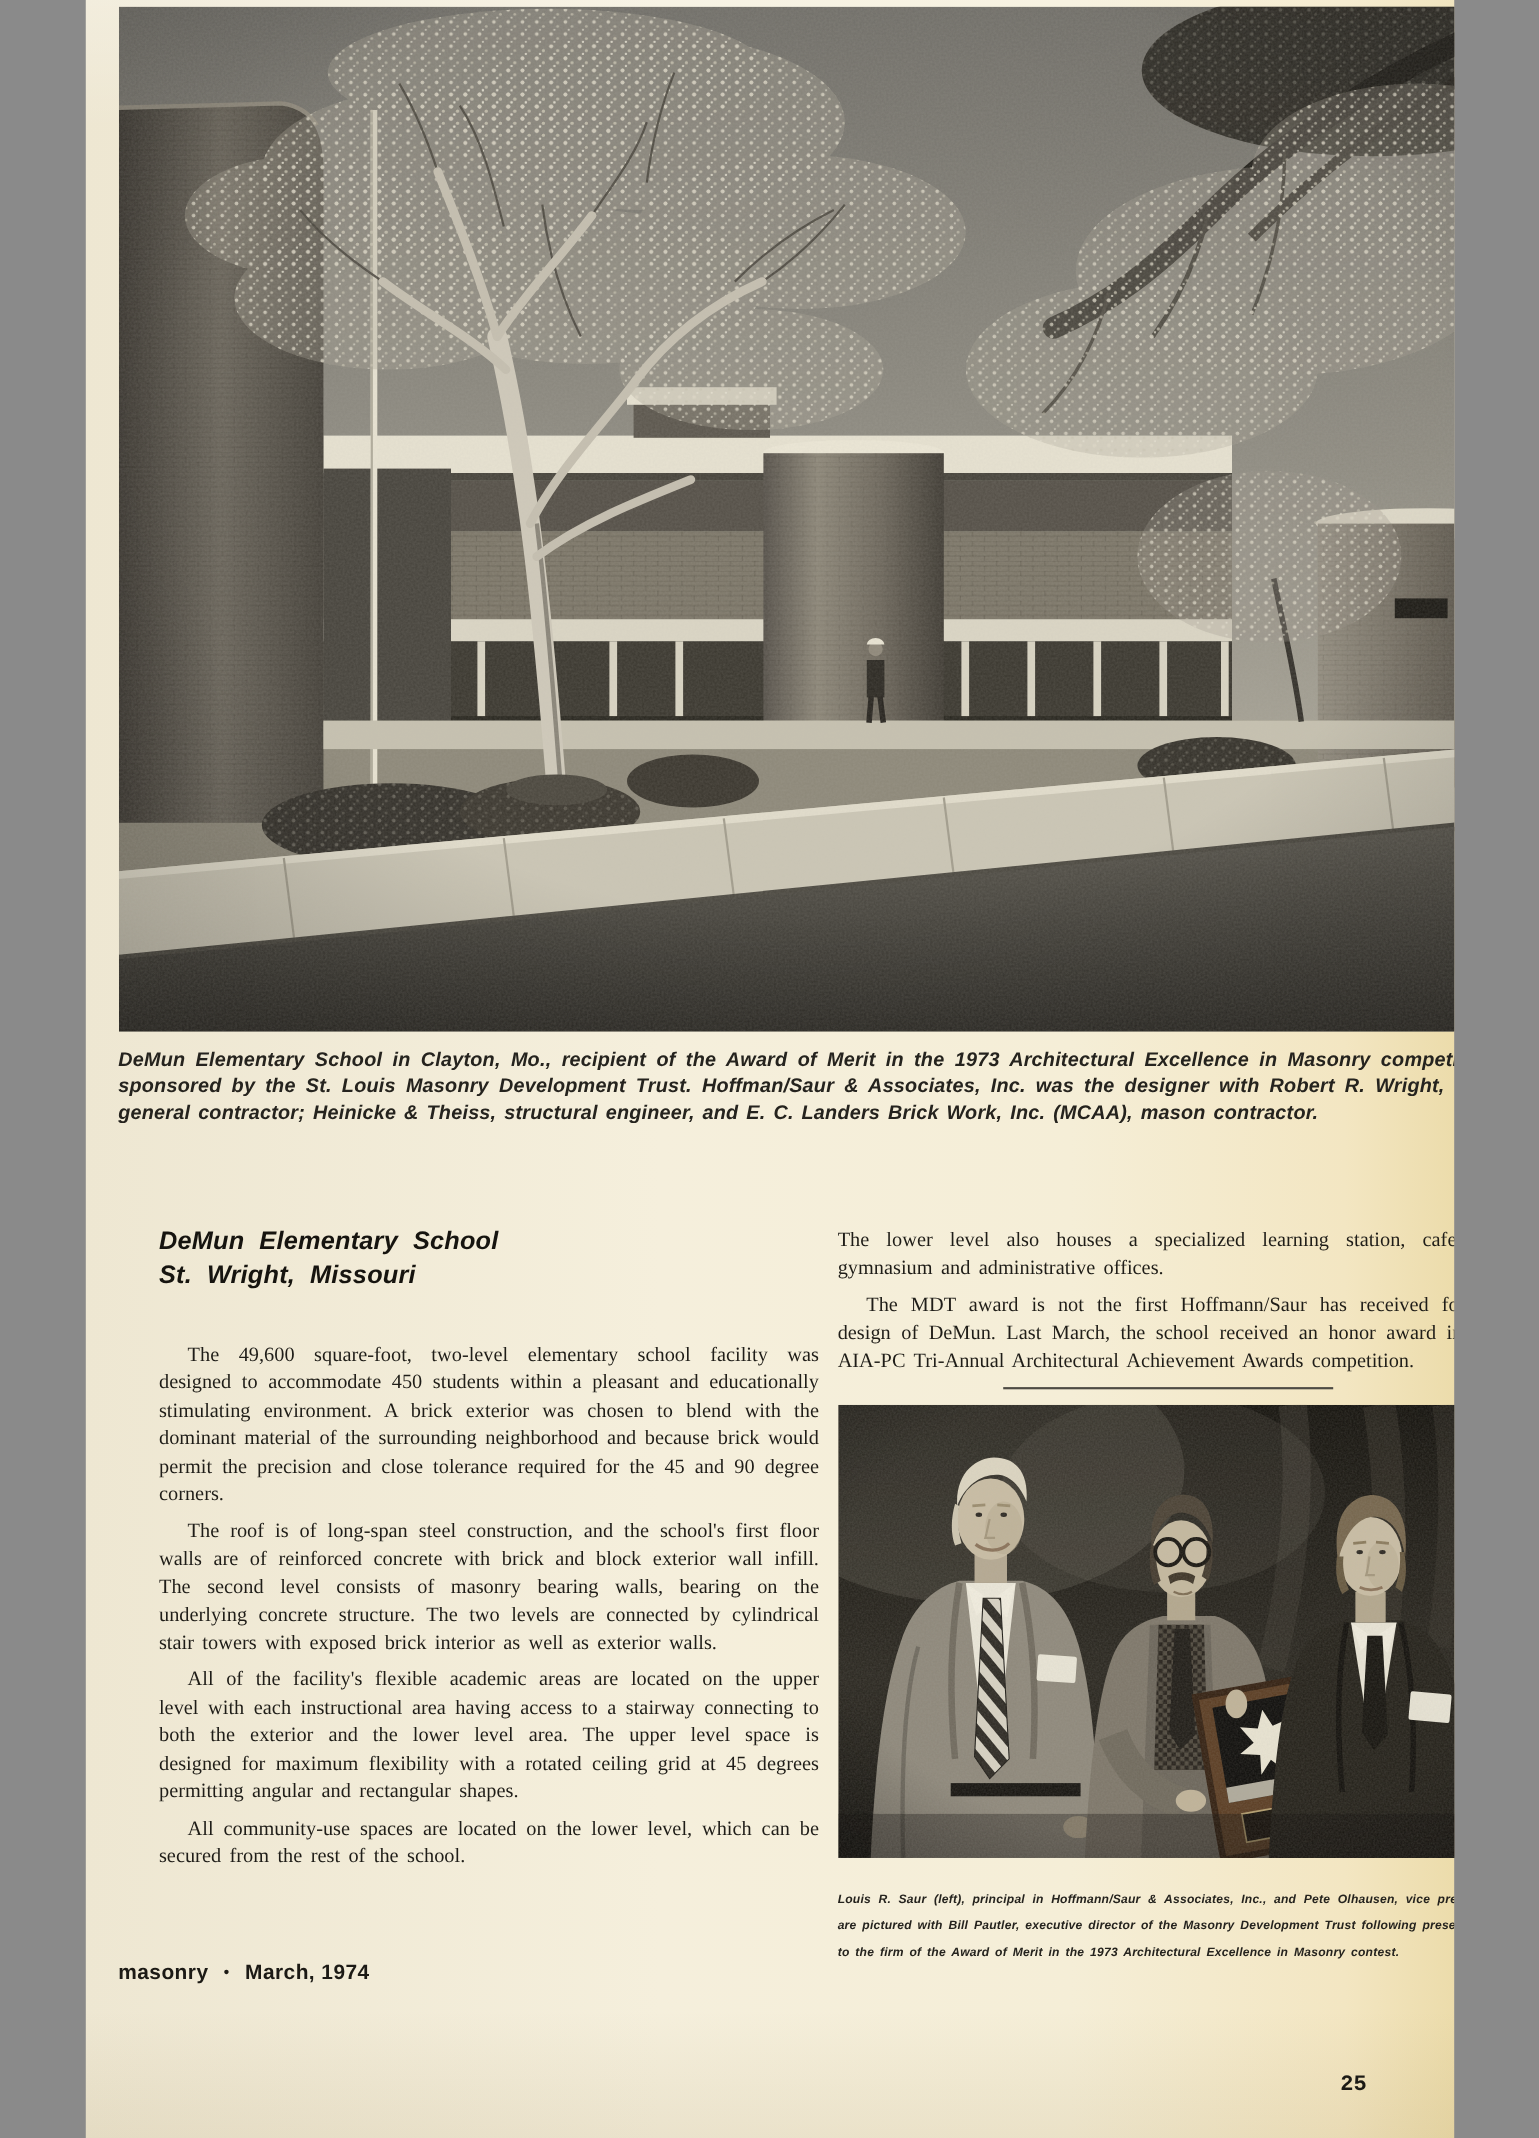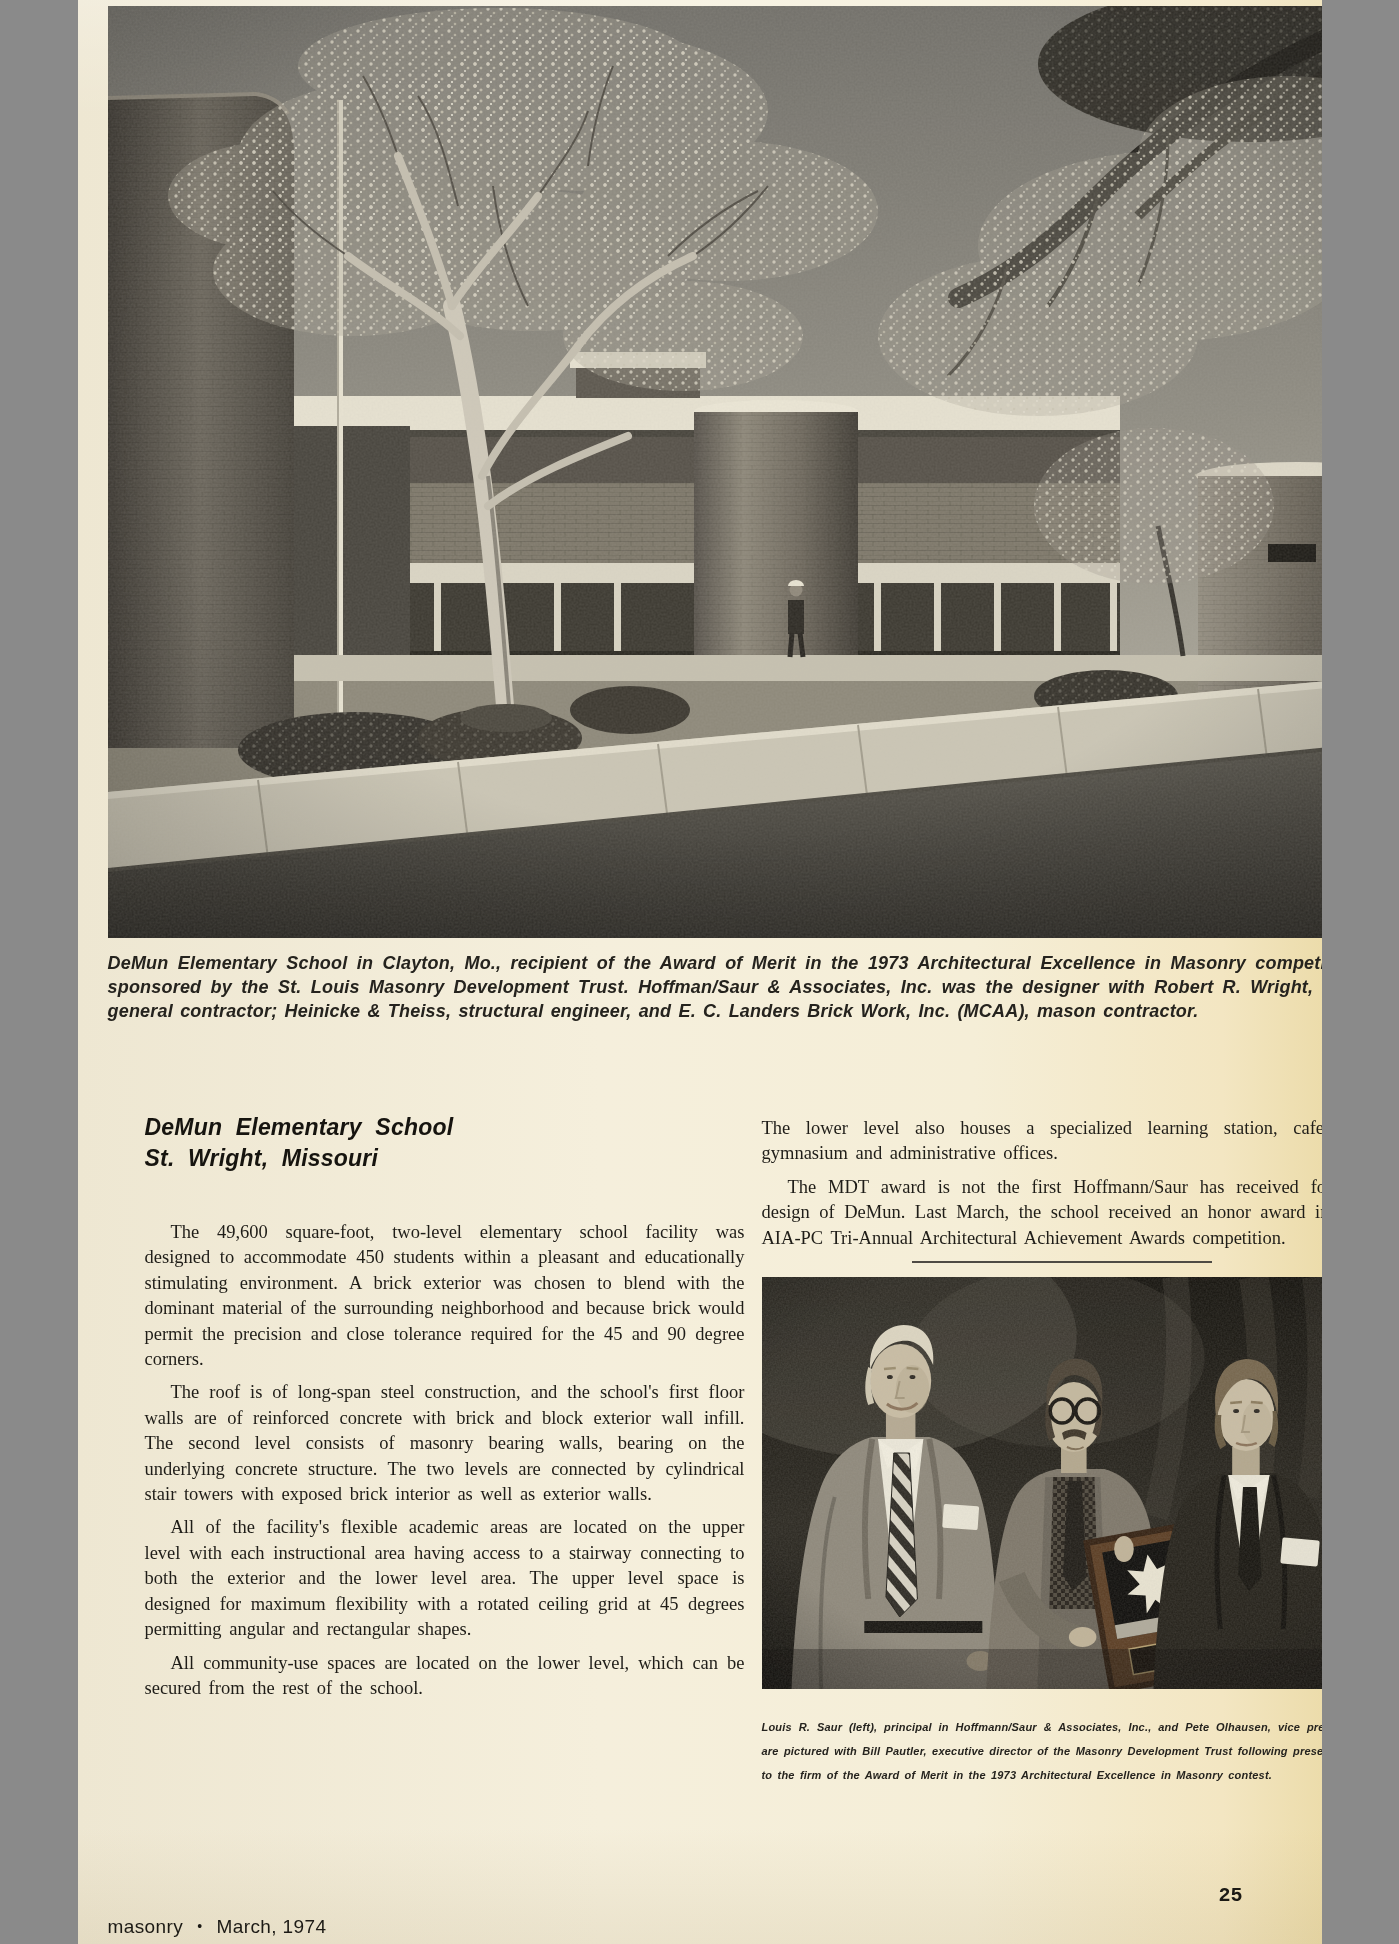--- a/index.html
+++ b/index.html
@@ -54,23 +54,23 @@
     width:300px; height:0;
     border-top:2px solid #4e4b44;
     margin:10px auto 0 auto;
   }
 
   .photo-award { position:relative; width:600px; height:412px; margin:14px 0 0 0; }
 
   .caption-award { font-size:11px; line-height:24px; margin:26px 0 0 0; }
 
   .footer-left {
-    position:absolute; left:30px; top:1916px;
+    position:absolute; left:30px; top:1783px;
     font-family:"Liberation Sans", sans-serif;
-    font-weight:400; font-size:19px; color:#1c1a15;
+    font-weight:700; font-size:19px; color:#1c1a15;
     letter-spacing:0.4px;
   }
   .footer-left .bullet { font-size:14px; margin:0 14px; vertical-align:2px; }
   .pageno {
     position:absolute; right:79px; top:1884px;
     font-family:Liberation Mono, monospace;
     font-weight:700; font-size:20px; color:#1c1a15;
   }
 </style>
 </head>

